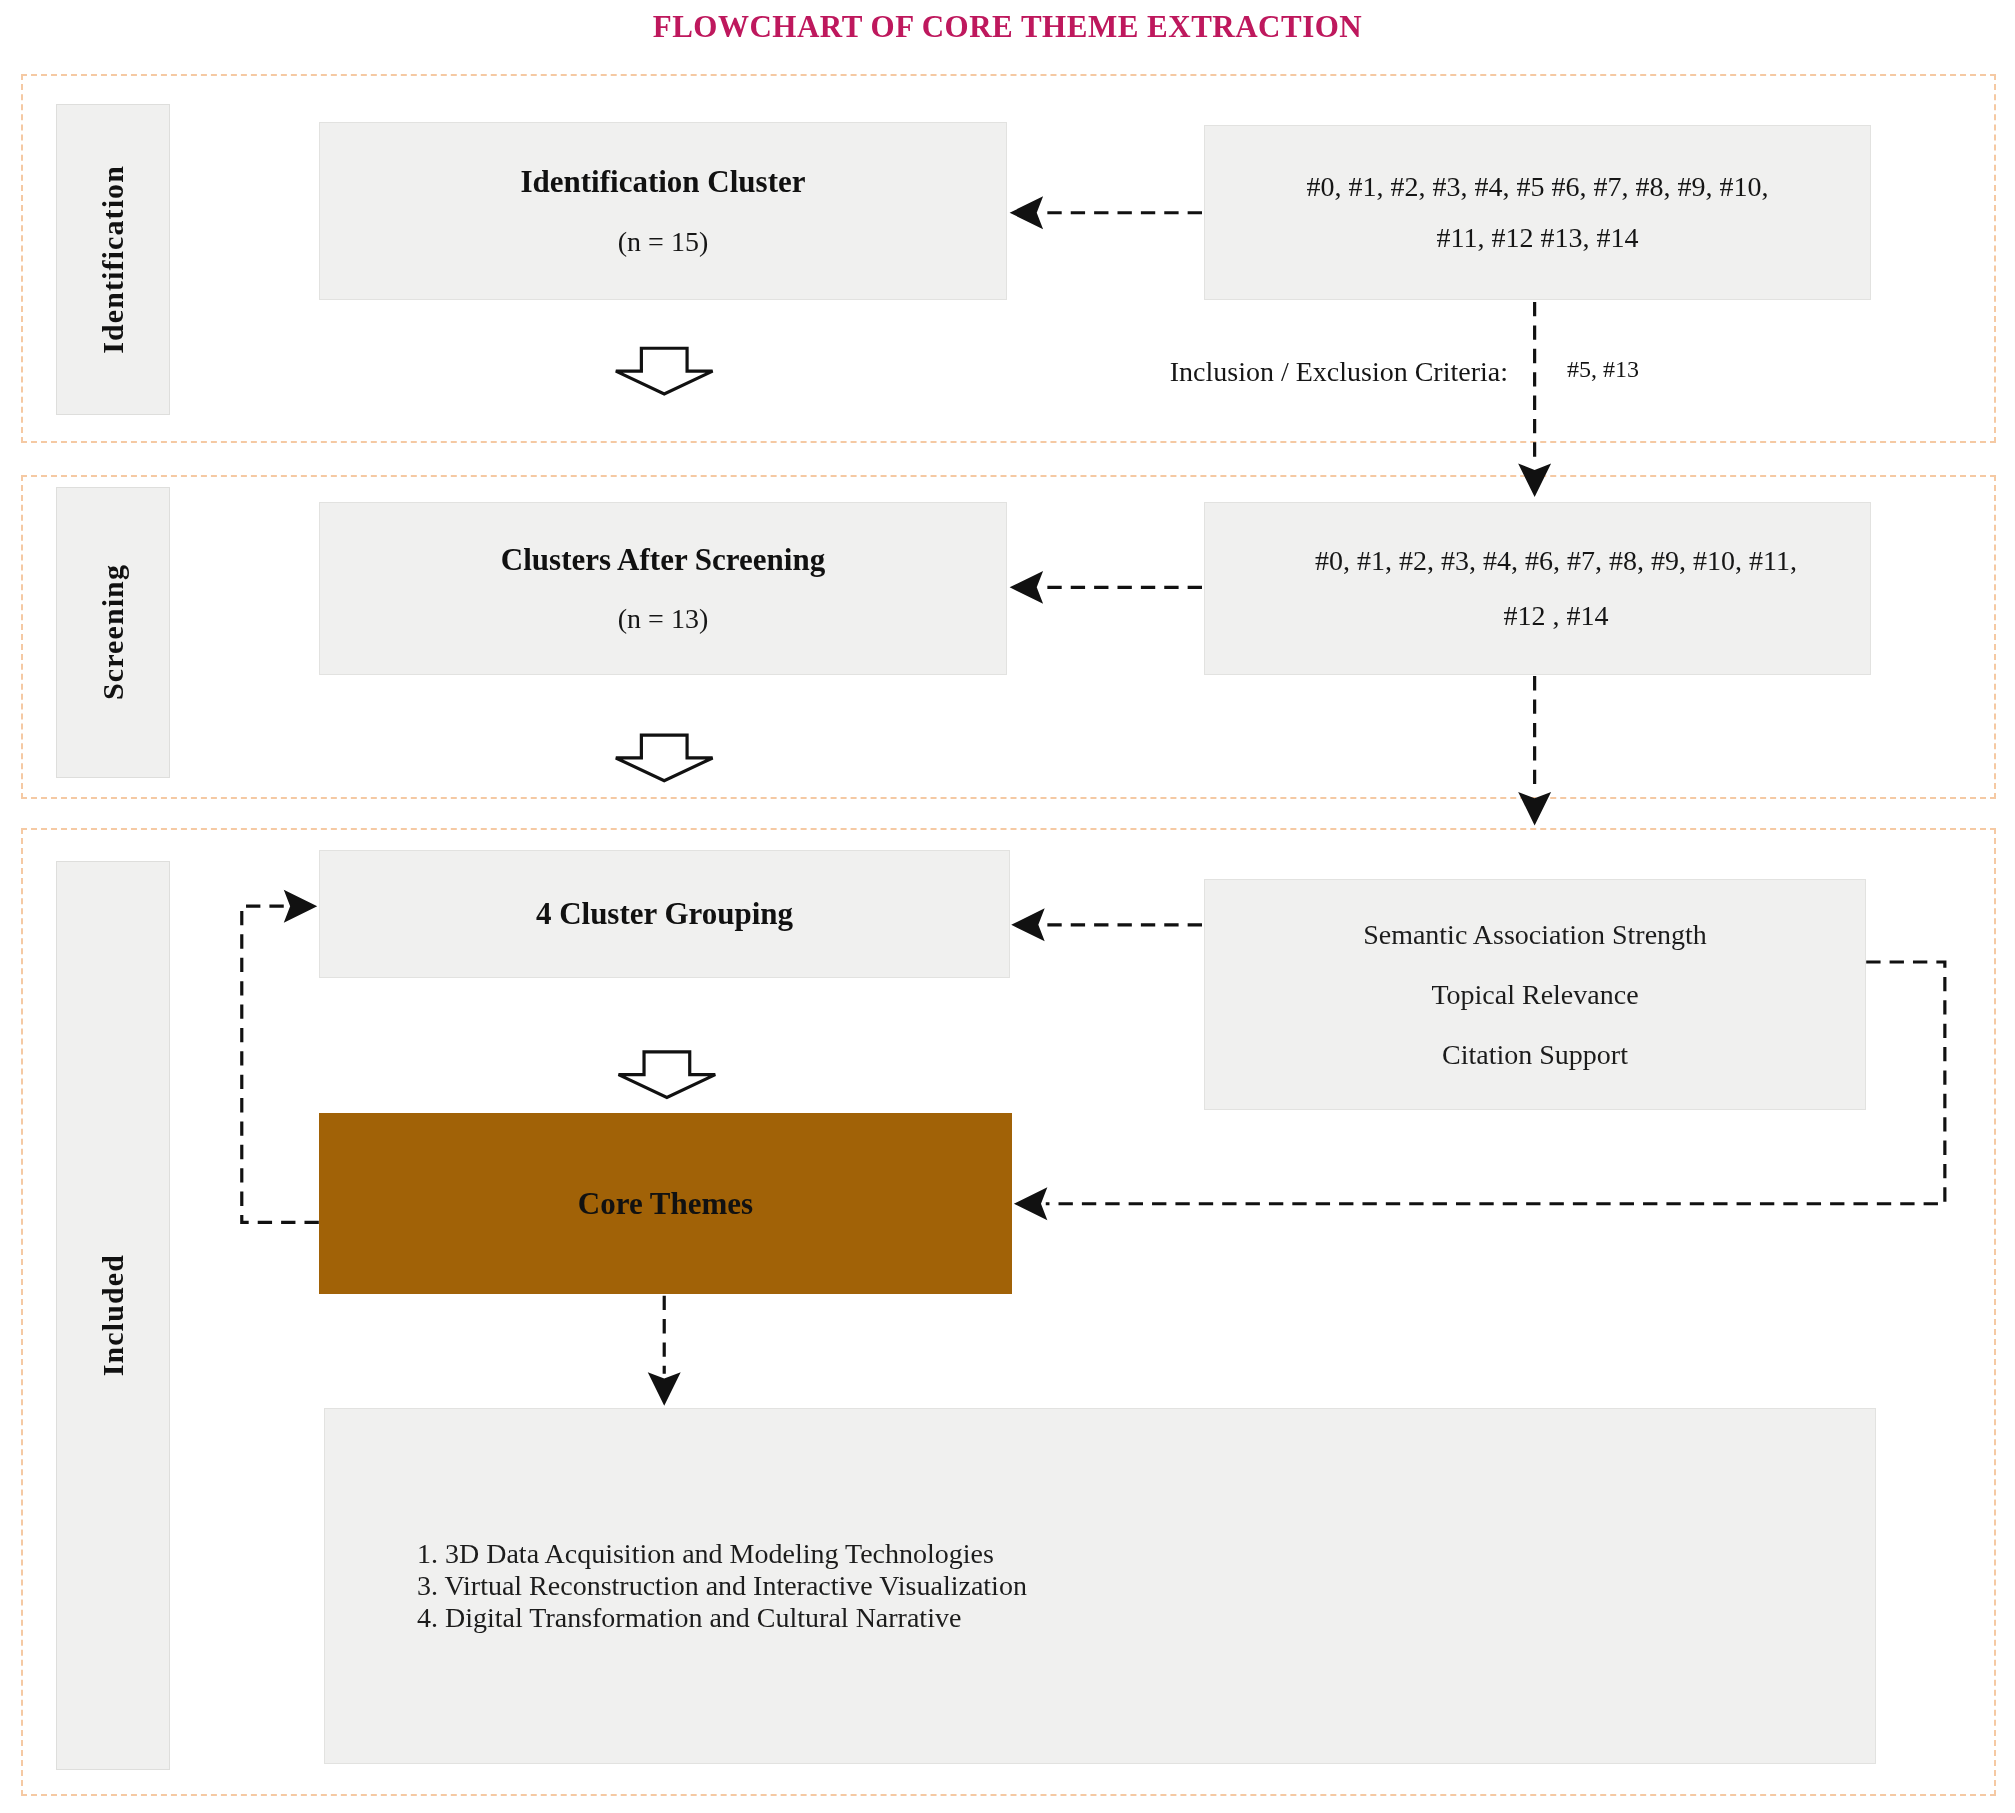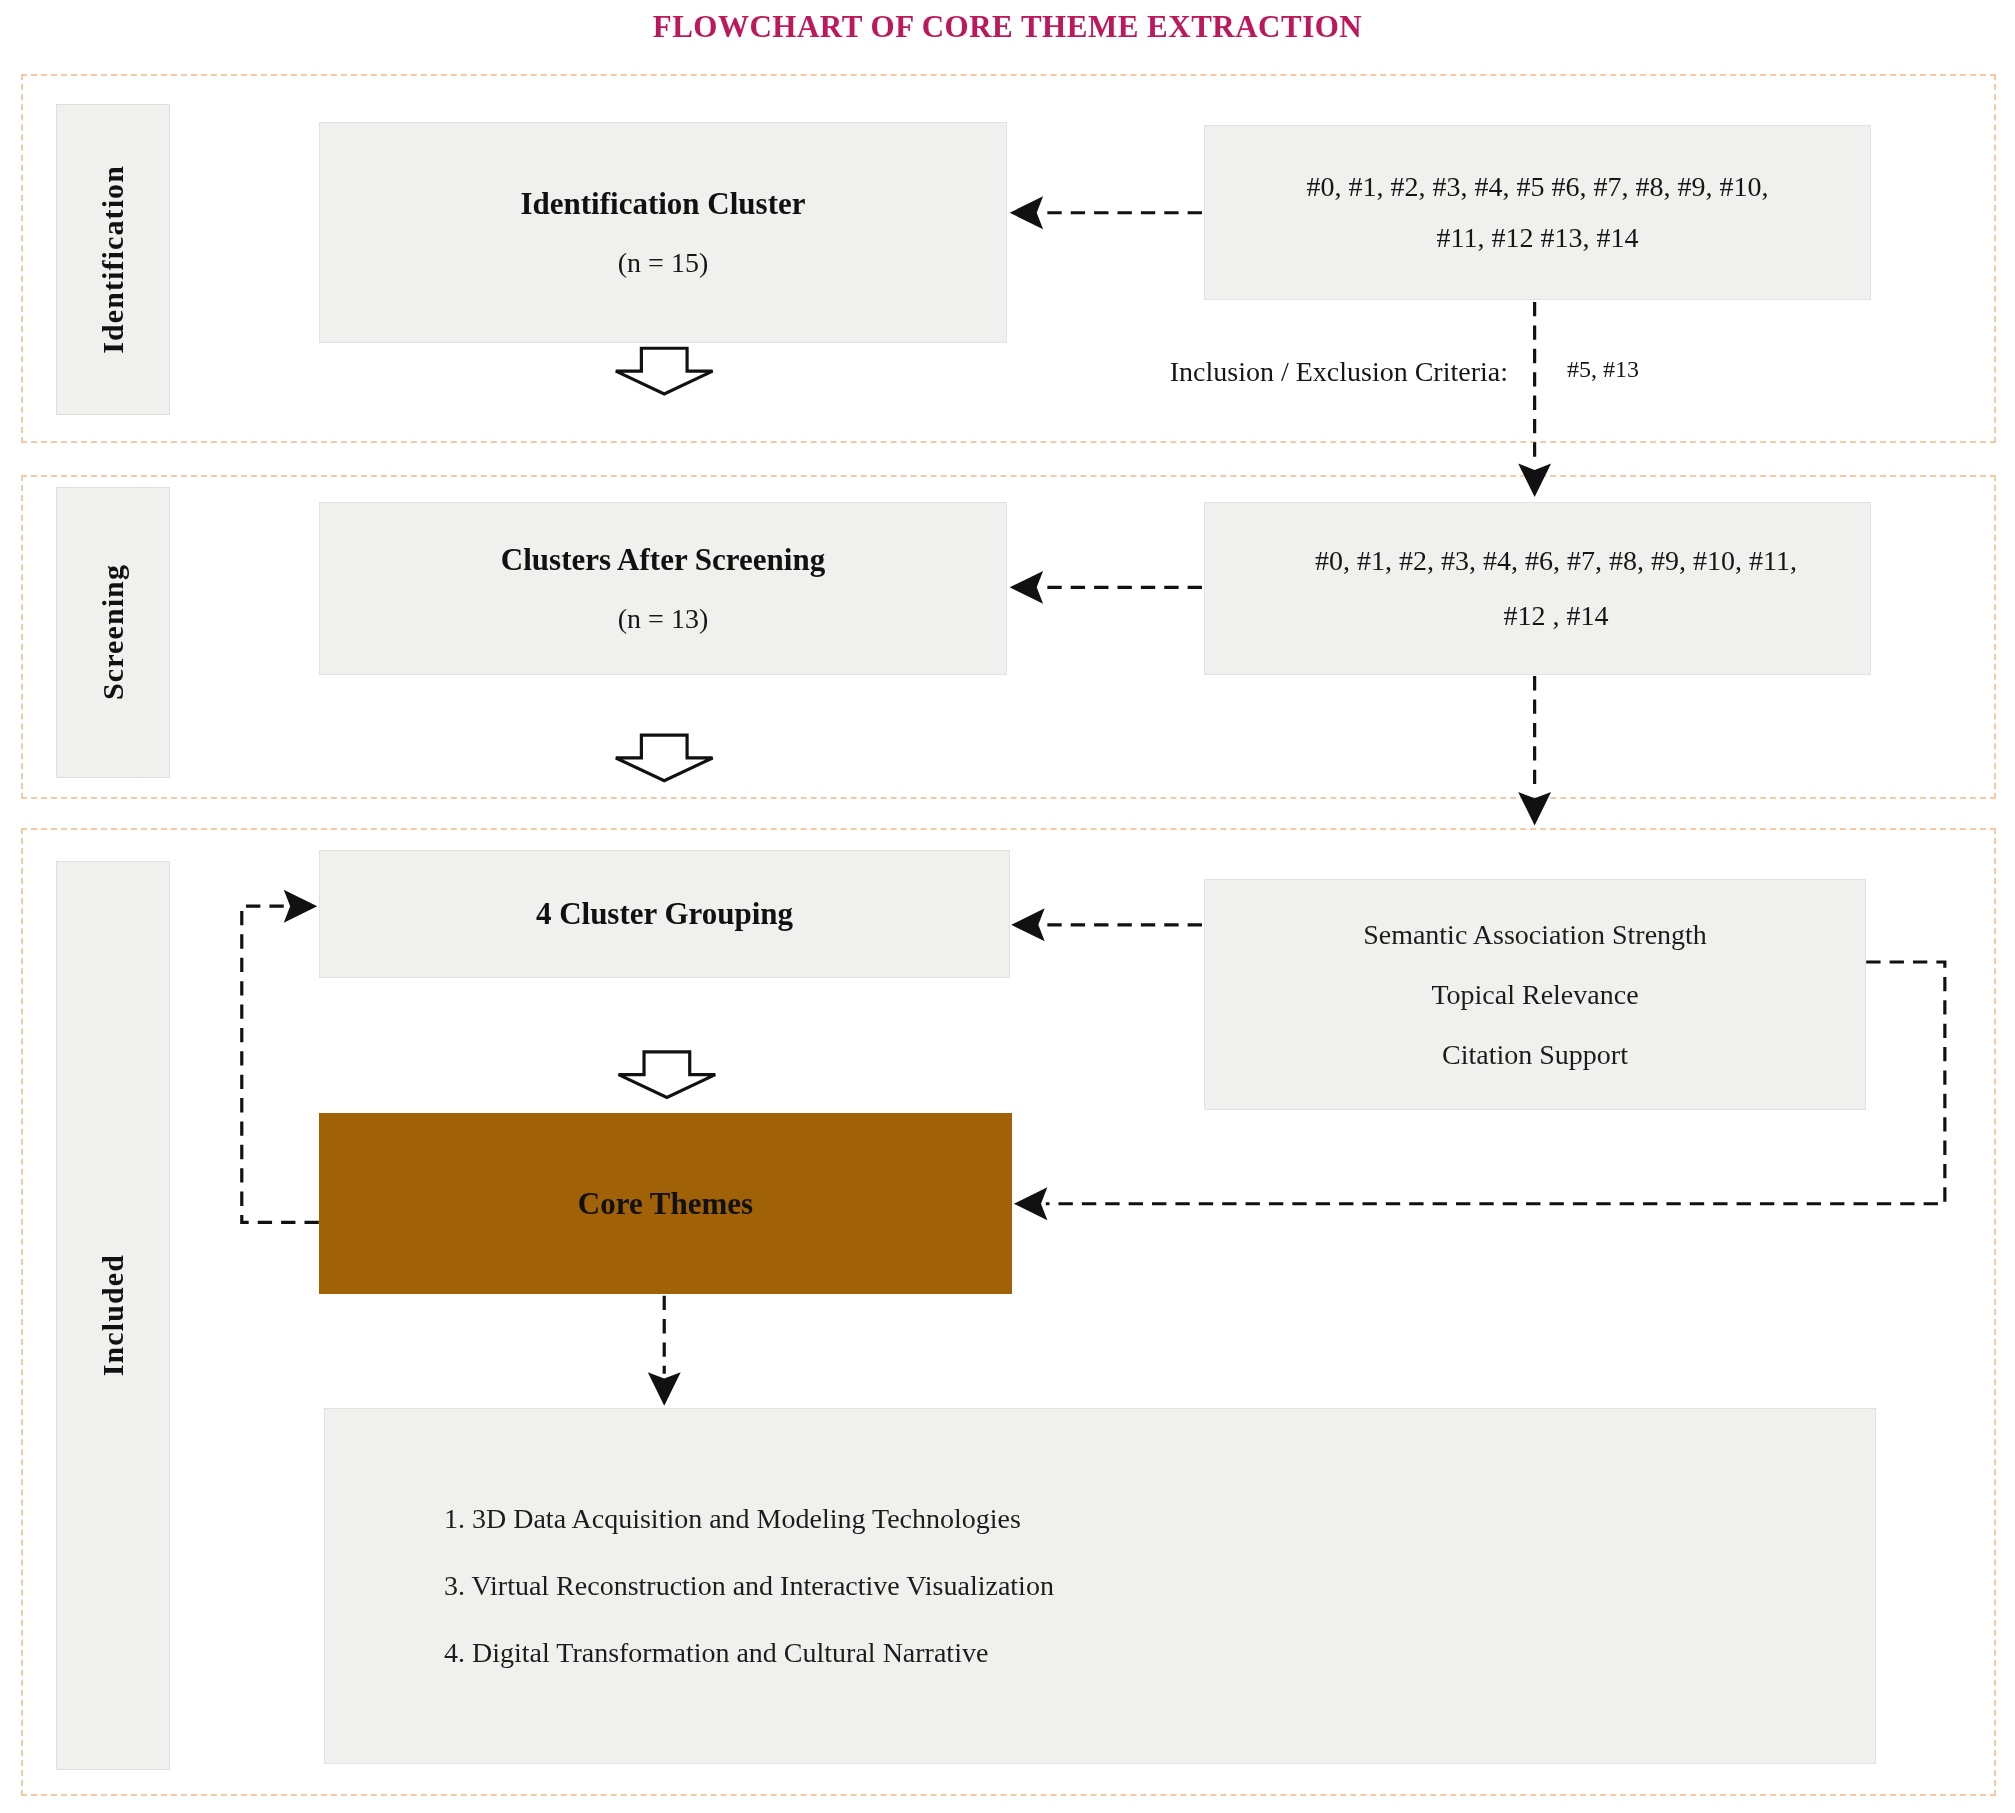--- a/index.html
+++ b/index.html
@@ -33,28 +33,28 @@
     writing-mode:vertical-rl;transform:rotate(180deg);
     font-size:30px;font-weight:bold;letter-spacing:1.1px;color:#111;
     white-space:nowrap;
   }
 
   .gbox{
     background:#f0f0ef;border:1.6px solid #e2e2e0;
     display:flex;flex-direction:column;align-items:center;justify-content:center;
     text-align:center;
   }
-  .box-id-cluster   {left:319px; top:122px; width:688px;height:221px;gap:25.5px;}
+  .box-id-cluster   {left:319px; top:122px; width:688px;height:178px;gap:25.5px;}
   .box-id-numbers   {left:1204px;top:125px; width:667px;height:175px;gap:19px;}
   .box-scr-cluster  {left:319px; top:502px; width:688px;height:173px;gap:25.5px;}
   .box-scr-numbers  {left:1204px;top:502px; width:667px;height:173px;gap:23.4px;padding-left:37px;}
   .box-grouping     {left:319px; top:850px;width:691px;height:128px;}
   .box-semantic     {left:1204px;top:879px;width:662px;height:231px;gap:28px;}
   .box-core         {left:319px; top:1113px;width:693px;height:181px;background:#a16207;border:none;}
-  .box-final        {left:324px; top:1408px;width:1552px;height:356px;align-items:flex-start;justify-content:center;gap:35px;padding-left:119px;}
+  .box-final        {left:324px; top:1408px;width:1552px;height:356px;align-items:flex-start;justify-content:center;padding-left:92px;}
 
   .box-title{font-size:31px;font-weight:bold;color:#111;}
   .box-sub{font-size:28px;color:#161616;}
   .num-line{font-size:28px;color:#161616;white-space:nowrap;}
   .sem-line{font-size:28px;color:#1c1c1c;white-space:nowrap;}
   .theme-line{font-size:28px;color:#1c1c1c;white-space:nowrap;}
 
   .criteria-label{
     left:951px;top:356px;width:557px;text-align:right;
     font-size:28px;color:#161616;white-space:nowrap;

